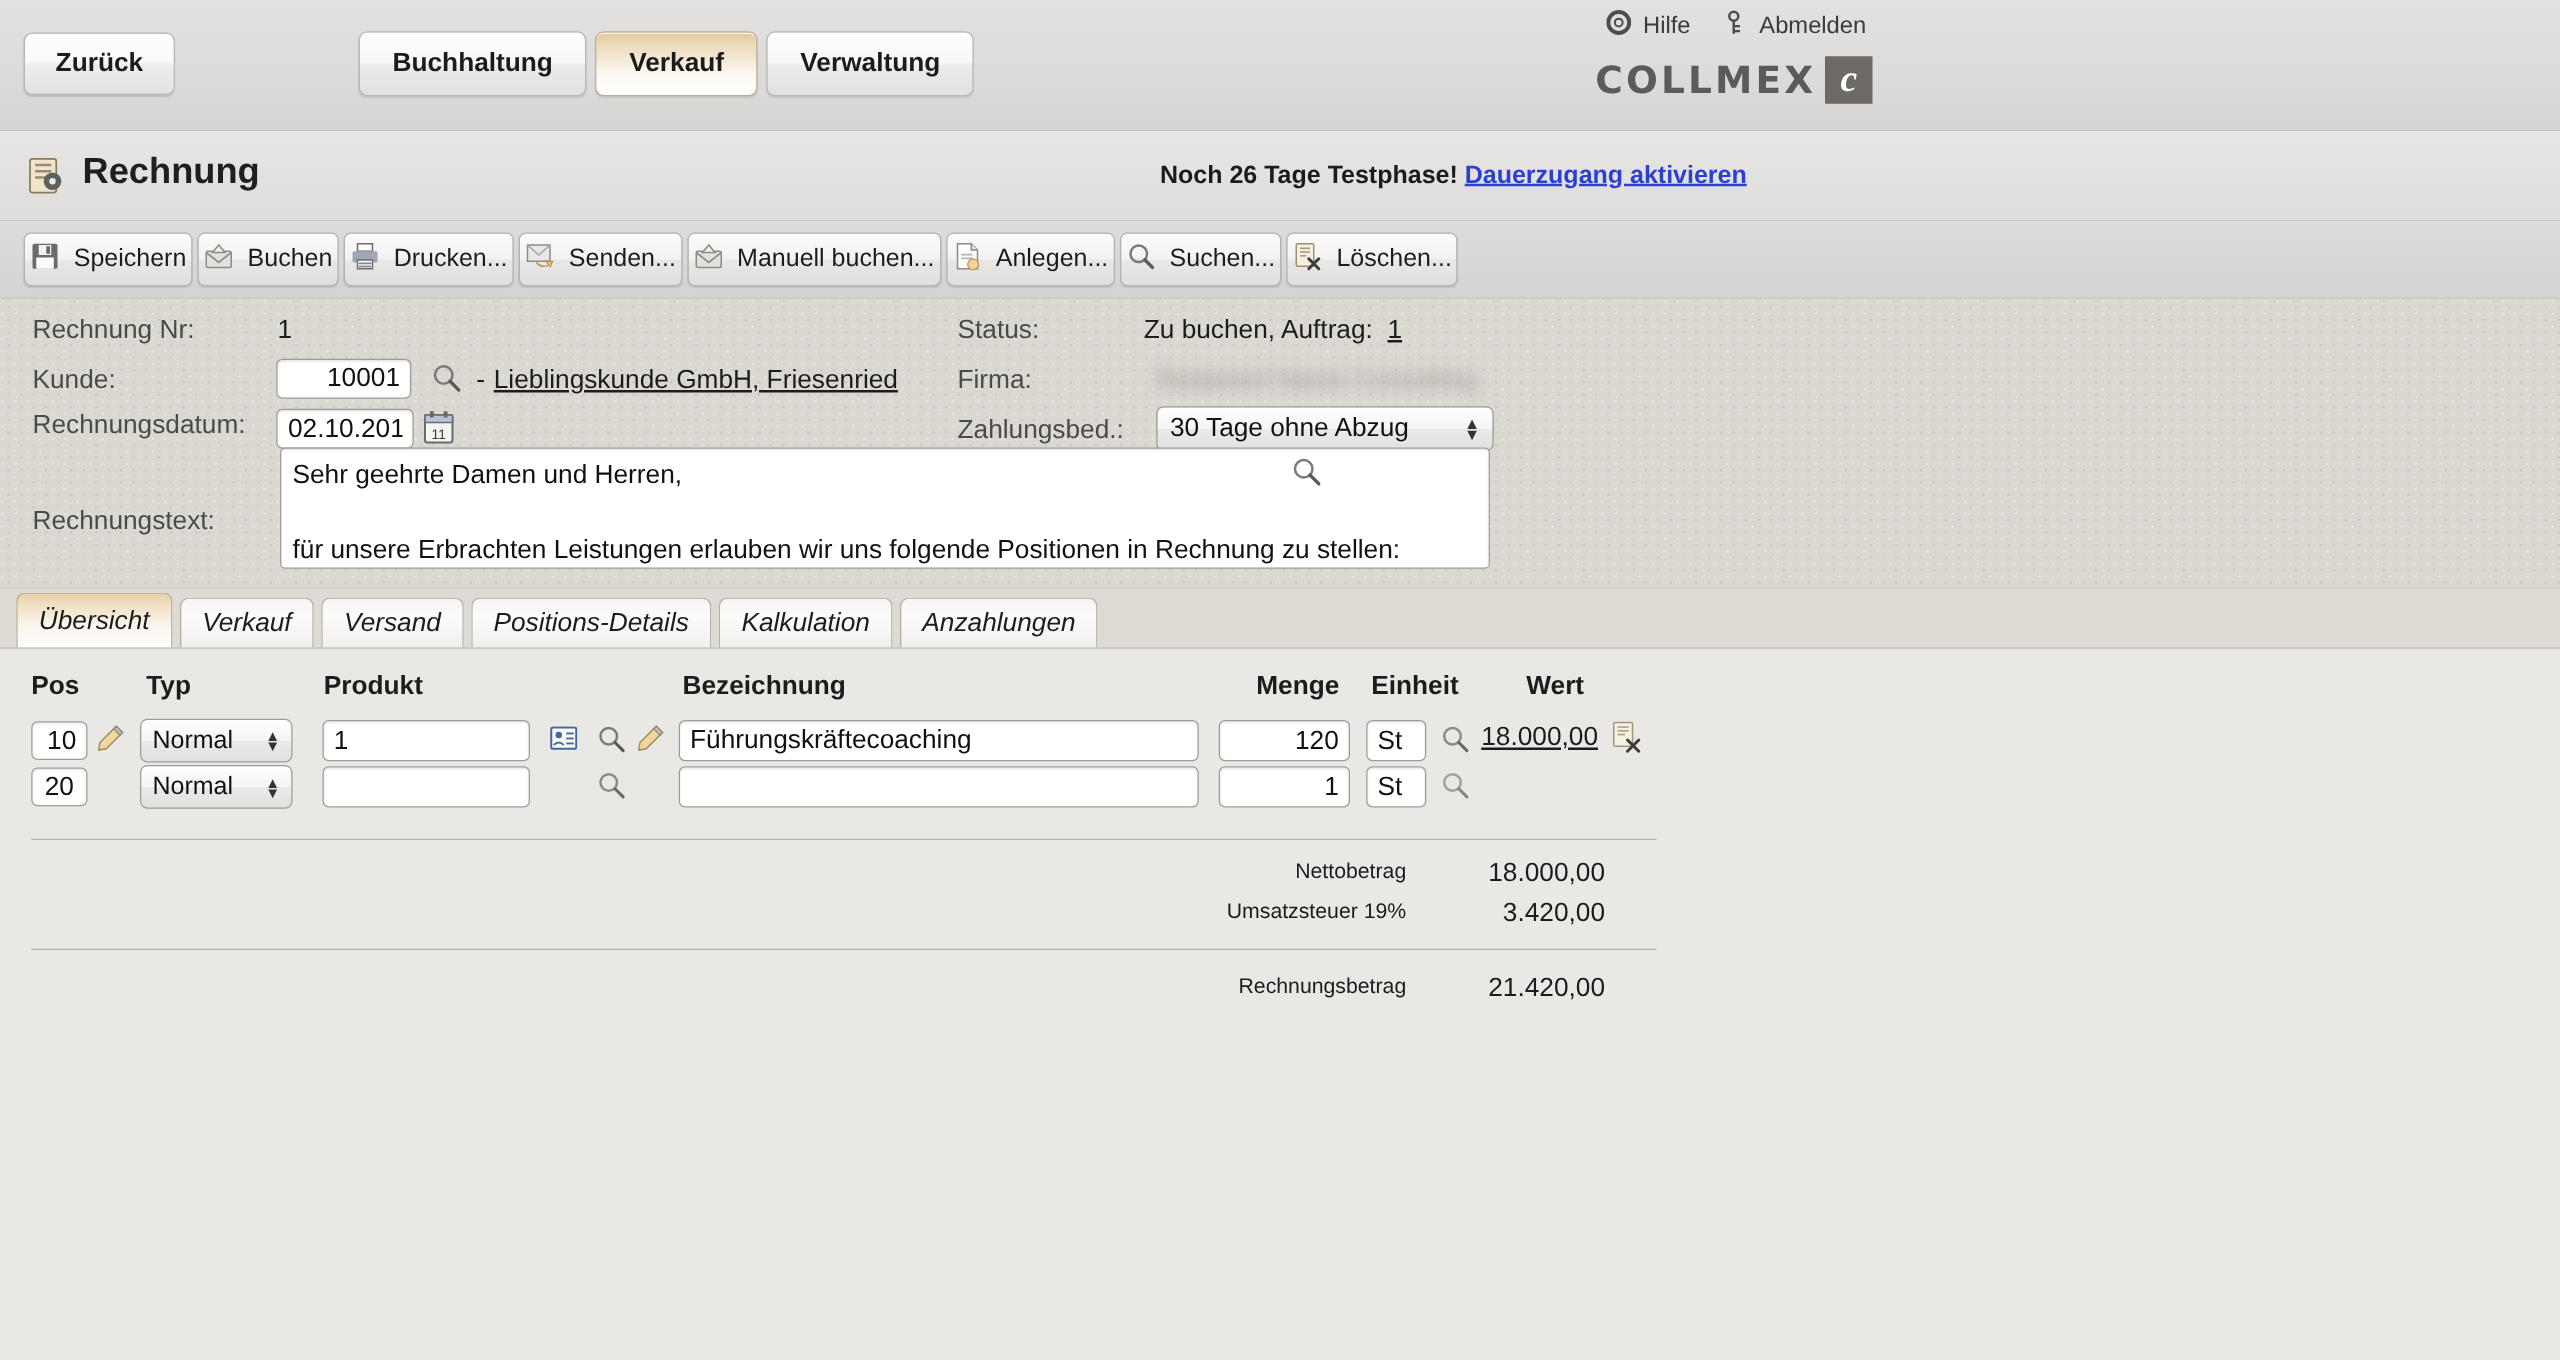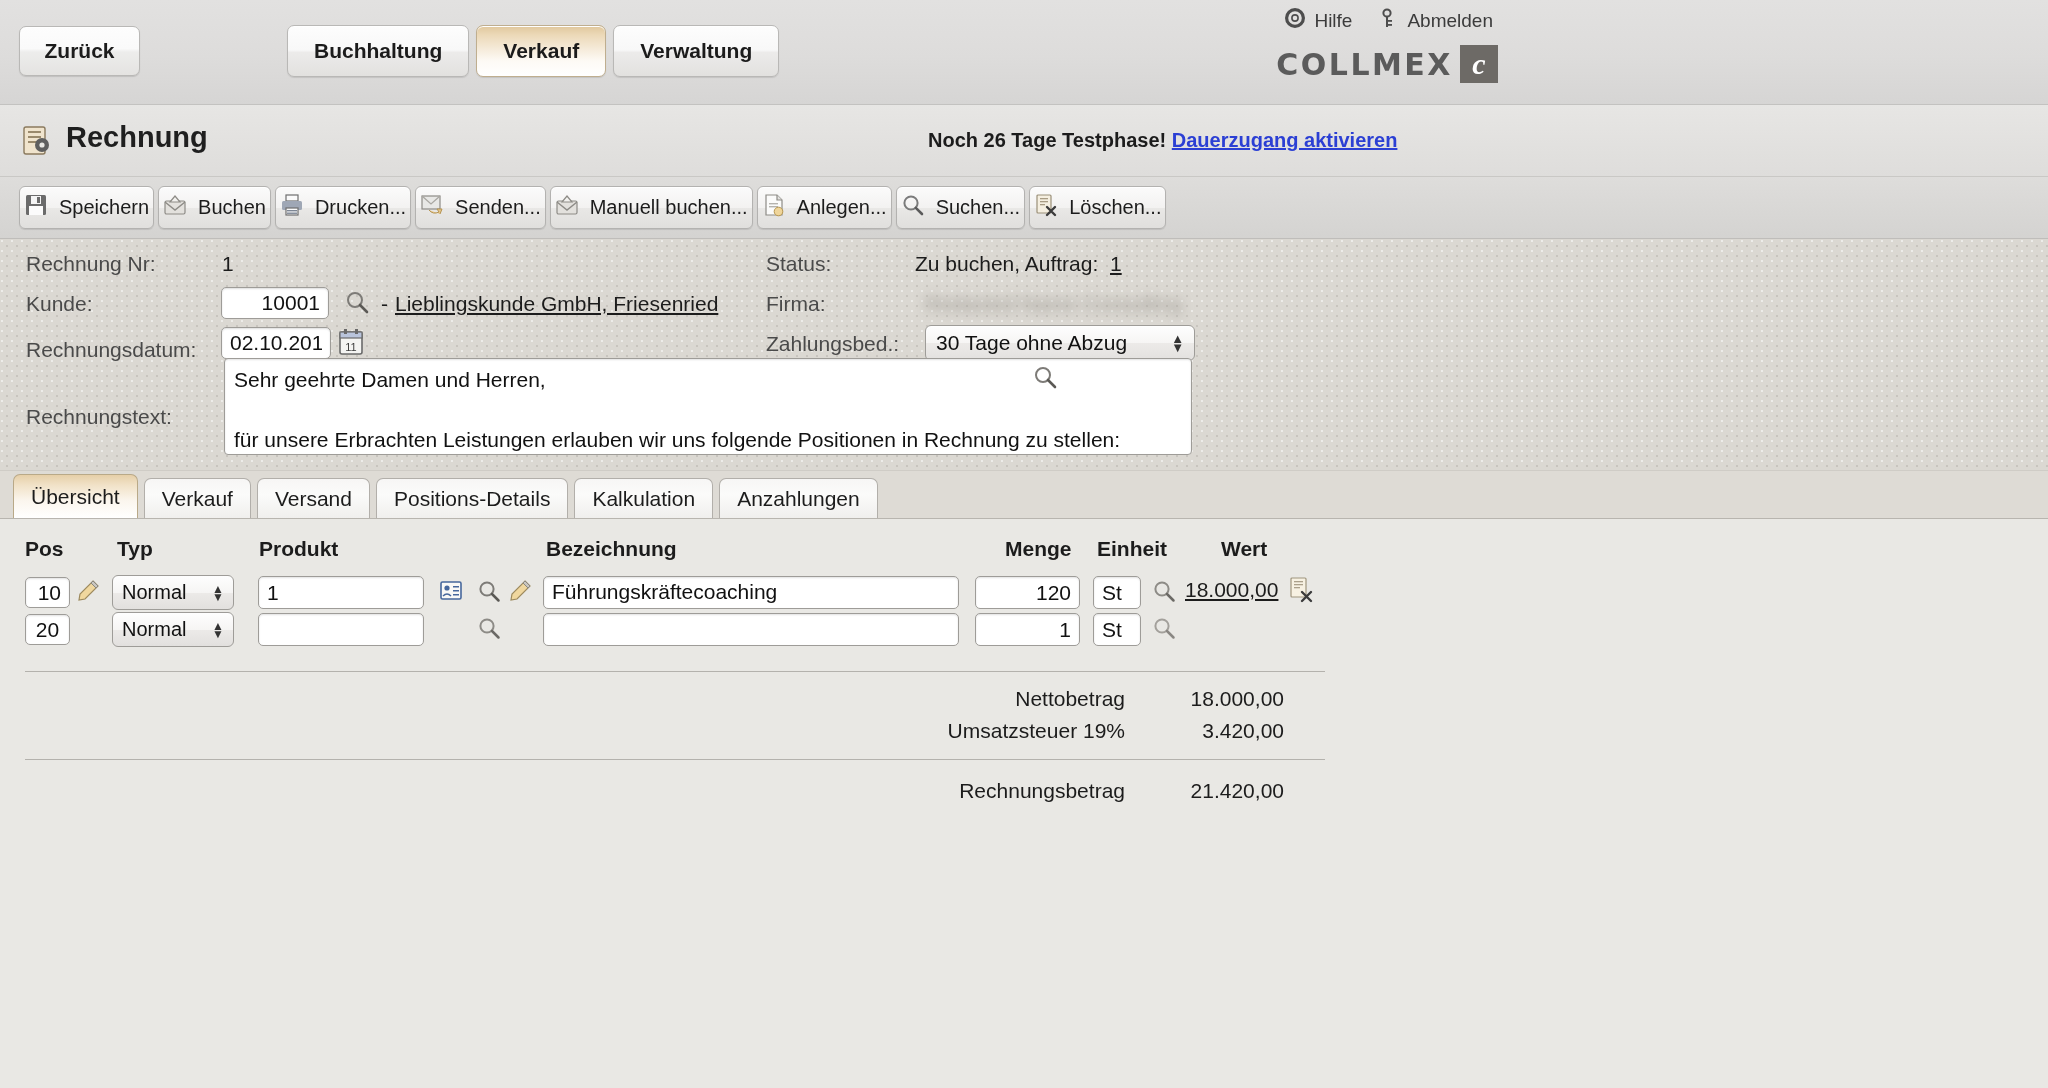--- a/index.html
+++ b/index.html
@@ -202,20 +202,21 @@
     display:flex; align-items:center;
     font-size:21px; color:#1c1c1c;
     background:linear-gradient(to bottom,#f7f6f5 0%, #fbfbfa 40%, #f0efed 100%);
     border:1px solid #b2afaa;
     border-bottom:none;
     border-radius:7px 7px 0 0;
     margin-right:6px;
     cursor:pointer;
     user-select:none;
     position:relative;
+    font-style:italic;
   }
   .tab.active {
     background:linear-gradient(to bottom,#e6cfa8 0%, #f1e2c8 24%, #fbf6ee 60%, #ffffff 100%);
     border-color:#b9a988;
     height:44px;
     z-index:2;
   }
 
   
   .content {
@@ -242,21 +243,21 @@
     background:linear-gradient(to bottom,#fefefe 0%,#f6f5f4 50%,#eceae8 51%,#e2e0de 100%);
     border:1px solid #9e9c98;
     border-radius:6px;
     font-size:20px; color:#111;
     display:flex; align-items:center;
     padding:0 9px;
     cursor:pointer;
   }
   .irsel .arrows { margin-left:auto; font-size:12px; line-height:8px; color:#333; text-align:center; }
   .hr { position:absolute; height:1px; background:#b4b2ad; }
-  .tot-lbl { position:absolute; font-size:21px; color:#1c1c1c; text-align:right; }
+  .tot-lbl { position:absolute; font-size:17px; color:#1c1c1c; text-align:right; }
   .tot-val { position:absolute; font-size:21px; color:#1c1c1c; text-align:right; }
   .icon-btn { position:absolute; cursor:pointer; }
 </style>
 </head>
 <body>
 
 <div class="topbar">
 
   <div class="btn3d zurueck">
     <span>Zurück</span>
@@ -427,21 +428,21 @@
   <input class="inp" style="left: 221px; top: 48px; width: 108px; height: 32px; text-align: right;" value="10001">
   <span class="icon-btn" style="left:344px; top:50px;">
     <svg width="26" height="26" viewBox="0 0 26 26">
       <circle cx="11" cy="11" r="7" fill="none" stroke="#7d7b77" stroke-width="2"></circle>
       <line x1="16" y1="16" x2="23" y2="23" stroke="#5b5955" stroke-width="2.6" stroke-linecap="round"></line>
     </svg>
   </span>
   <span class="fval" style="left:381px; top:53px;">-</span>
   <span class="fval link-u" style="left:395px; top:53px;">Lieblingskunde GmbH, Friesenried</span>
 
-  <span class="flabel" style="left:26px; top:99px;">Rechnungsdatum:</span>
+  <span class="flabel" style="left:26px; top:89px;">Rechnungsdatum:</span>
   <input class="inp" style="left: 221px; top: 88px; width: 110px; height: 32px;" value="02.10.2017">
   <span class="icon-btn" style="left:338px; top:89px;">
     <svg width="26" height="28" viewBox="0 0 26 28">
       <rect x="2" y="4" width="22" height="22" rx="2" fill="#f4f4f2" stroke="#6a6a6a" stroke-width="1.6"></rect>
       <rect x="2" y="4" width="22" height="6" fill="#b9c4dc" stroke="#6a6a6a" stroke-width="1.2"></rect>
       <rect x="6" y="1" width="3" height="5" fill="#6a6a6a"></rect>
       <rect x="17" y="1" width="3" height="5" fill="#6a6a6a"></rect>
       <text x="13" y="23" font-size="11" fill="#3c3c3c" text-anchor="middle" font-family="Liberation Sans">11</text>
     </svg>
   </span>

